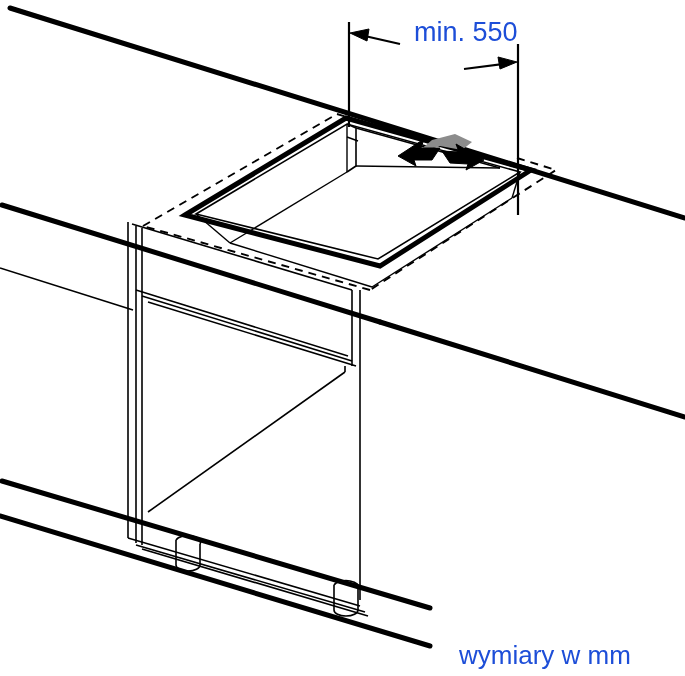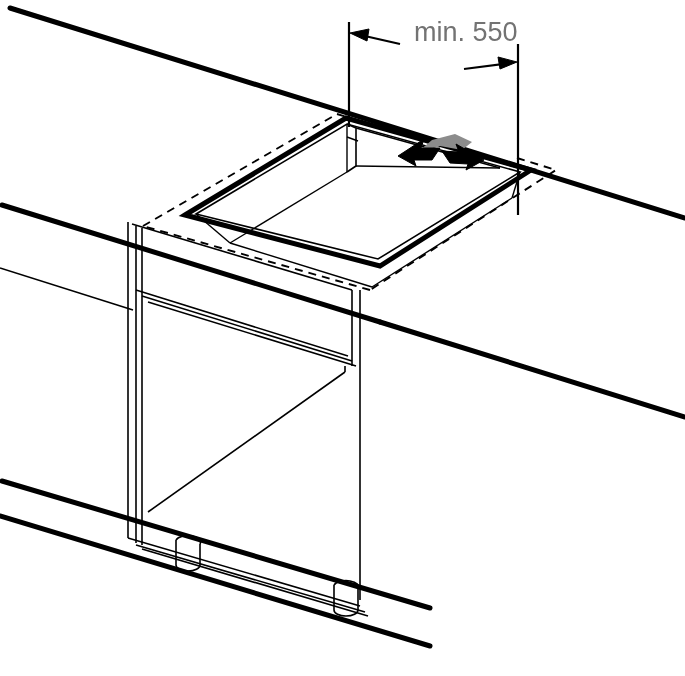--- a/index.html
+++ b/index.html
@@ -24,21 +24,21 @@
     top: 0;
     width: 685px;
     height: 676px;
     display: block;
   }
   .dim-label {
     position: absolute;
     font-family: "Liberation Sans", sans-serif;
     font-size: 27px;
     font-weight: 400;
-    color: #737373;
+    color: #1d4ed8;
     white-space: nowrap;
     letter-spacing: 0px;
   }
   #dimension-label-text {
     left: 414px;
     top: 17px;
   }
   #units-caption-text {
     left: 459px;
     top: 640px;
@@ -156,14 +156,15 @@
 
     <g>
       <line x1="2" y1="481" x2="430" y2="608" stroke="#000" stroke-width="5" stroke-linecap="round"></line>
       <line x1="0" y1="516" x2="430" y2="646" stroke="#000" stroke-width="5" stroke-linecap="round"></line>
     </g>
 
   </svg>
 
   <div class="dim-label" id="dimension-label-text">min. 550</div>
 
+  <div class="dim-label" id="units-caption-text">wymiary w mm</div>
 
 </div>
 
 </body></html>

